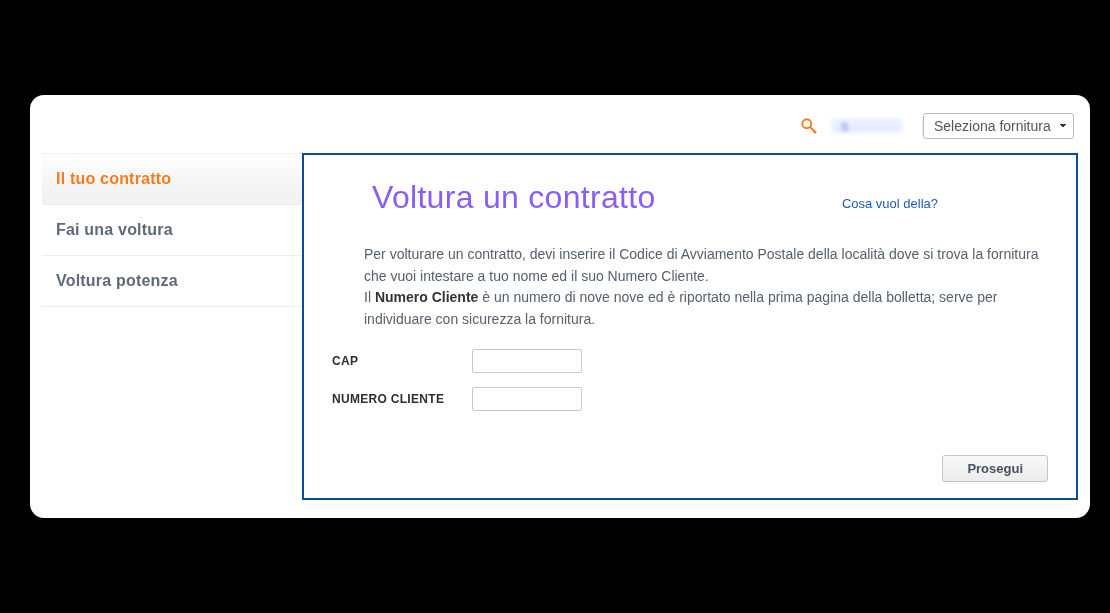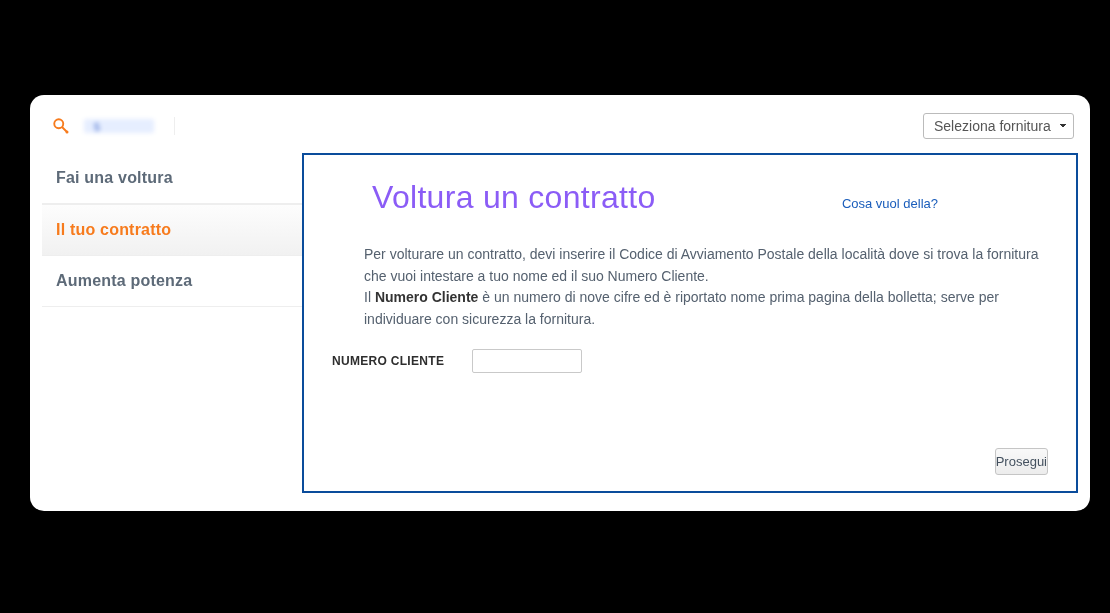--- a/index.html
+++ b/index.html
@@ -12,21 +12,21 @@
       width: 1060px;
       margin: 65px auto 0;
       background: #fff;
       border-radius: 14px;
       box-shadow: 0 8px 30px rgba(0,0,0,0.6);
       padding: 12px 12px 18px 12px;
     }
     .topbar {
       display: flex;
       align-items: center;
-      justify-content: space-between;
+      justify-content: flex-end;
       padding: 6px 4px 14px 4px;
     }
     .top-left {
       display: flex;
       align-items: center;
       gap: 14px;
       padding-left: 6px;
     }
     .brand-icon {
       width: 18px;
@@ -138,24 +138,25 @@
     .footer-row {
       margin-top: auto;
       display: flex;
       justify-content: flex-end;
       padding-top: 30px;
     }
     .continue-btn {
       background: linear-gradient(#f9f9f9, #ececec);
       border: 1px solid #c5c5c5;
       border-radius: 3px;
-      padding: 5px 0;
+      padding: 5px 24px;
       font-size: 13px;
       color: #44515f;
       cursor: pointer;
+      font-weight: bold;
     }
     .top-divider {
       border-right: 1px solid #eee;
       padding-right: 20px;
     }
   </style>
 </head>
 <body>
 
 <div class="app-frame">
@@ -171,42 +172,46 @@
       </span>
       <span class="customer-badge">5</span>
     </div>
     <select class="supply-select">
       <option>Seleziona fornitura</option>
     </select>
   </div>
 
   <div class="layout">
     <div class="sidebar">
+      <div class="side-item active">
+        <span>Il tuo contratto</span>
+      </div>
       <div class="side-item">
         <span>Fai una voltura</span>
       </div>
-      <div class="side-item active">
-        <span>Il tuo contratto</span>
-      </div>
       <div class="side-item">
-        <span>Aumenta potenza</span>
+        <span>Voltura potenza</span>
       </div>
     </div>
 
     <div class="main">
       <div class="panel-head">
         <h1 class="panel-title">Voltura un contratto</h1>
         <a class="help-link">Cosa vuol della?</a>
       </div>
 
       <p class="intro">
         <span>Per volturare un contratto, devi inserire il Codice di Avviamento Postale della località dove si trova la fornitura che vuoi intestare a tuo nome ed il suo Numero Cliente.</span><br>
-        <span>Il </span><strong>Numero Cliente</strong><span> è un numero di nove cifre ed è riportato nome prima pagina della bolletta; serve per individuare con sicurezza la fornitura.</span>
+        <span>Il </span><strong>Numero Cliente</strong><span> è un numero di nove nove ed è riportato nella prima pagina della bolletta; serve per individuare con sicurezza la fornitura.</span>
       </p>
 
+      <div class="form-row">
+        <label class="form-label">CAP</label>
+        <input class="form-input" type="text" value="" style="">
+      </div>
 
       <div class="form-row">
         <label class="form-label">NUMERO CLIENTE</label>
         <input class="form-input" type="text" value="" style="">
       </div>
 
       <div class="footer-row">
         <button class="continue-btn">Prosegui</button>
       </div>
     </div>

